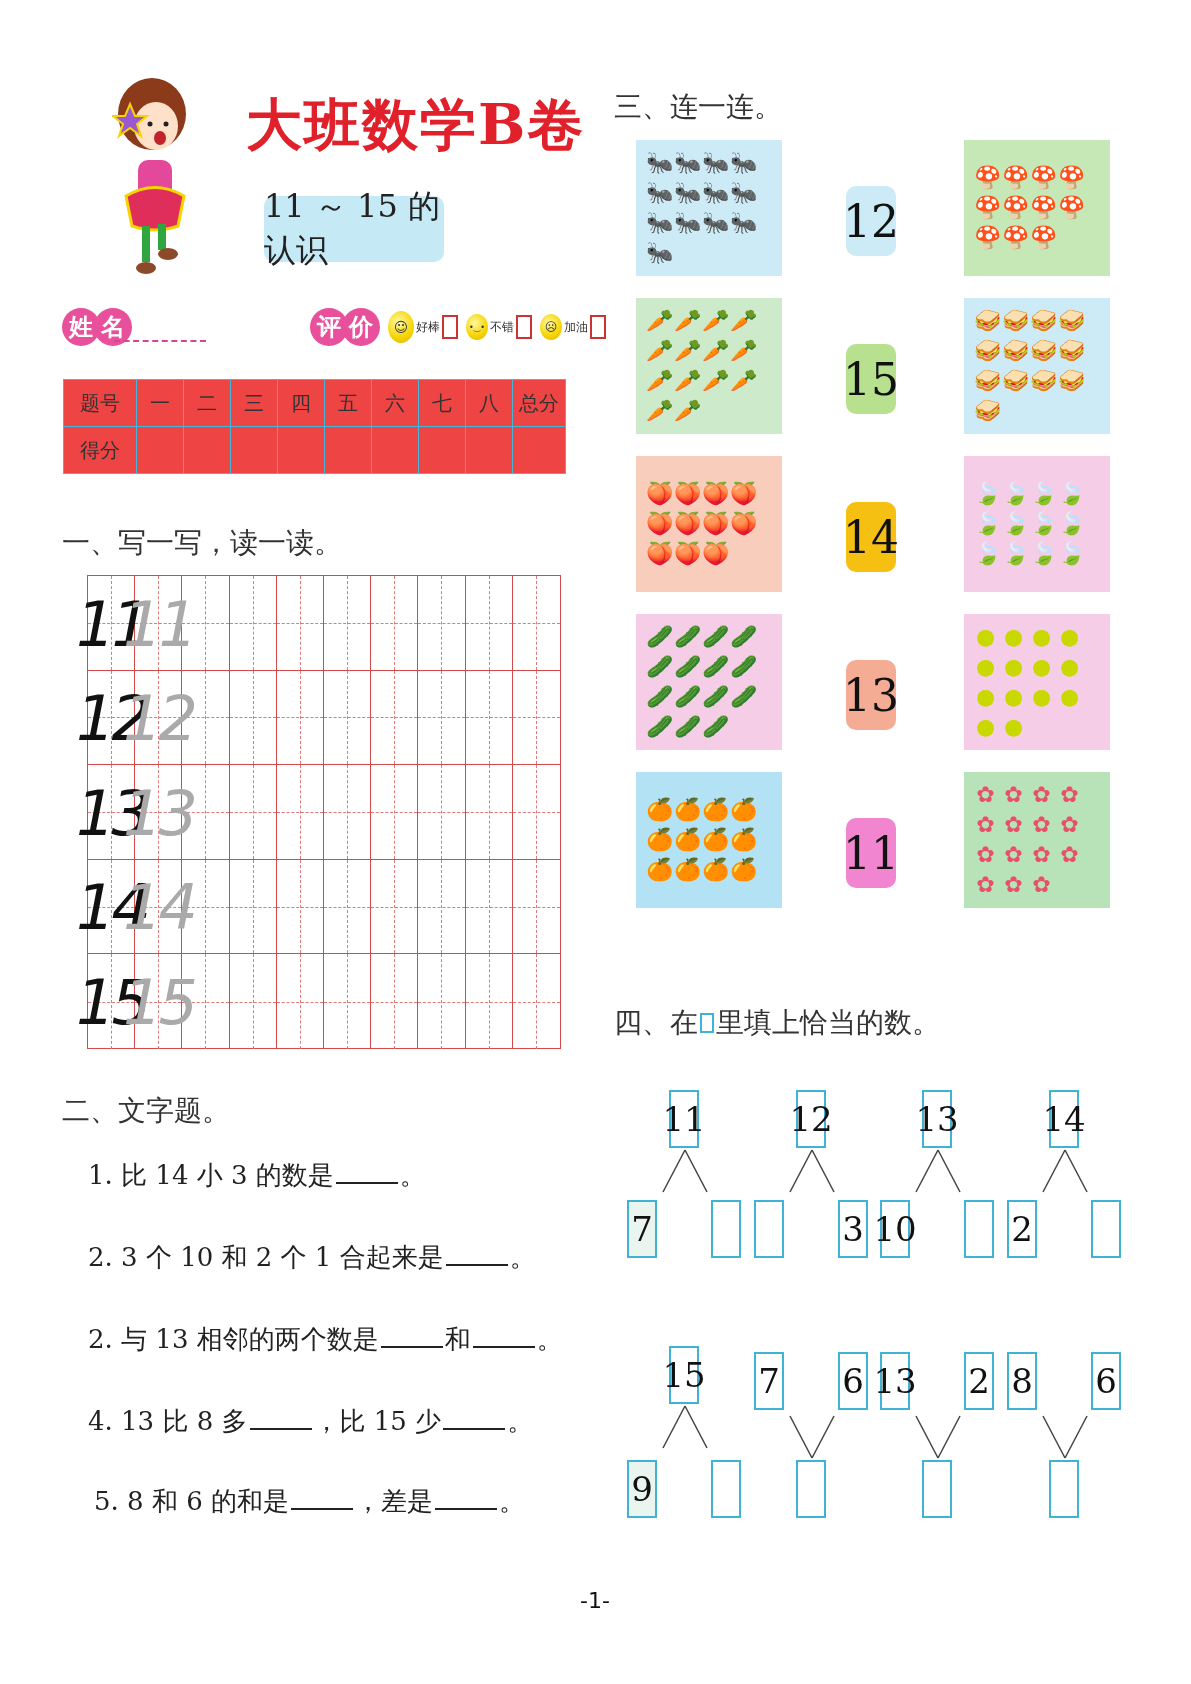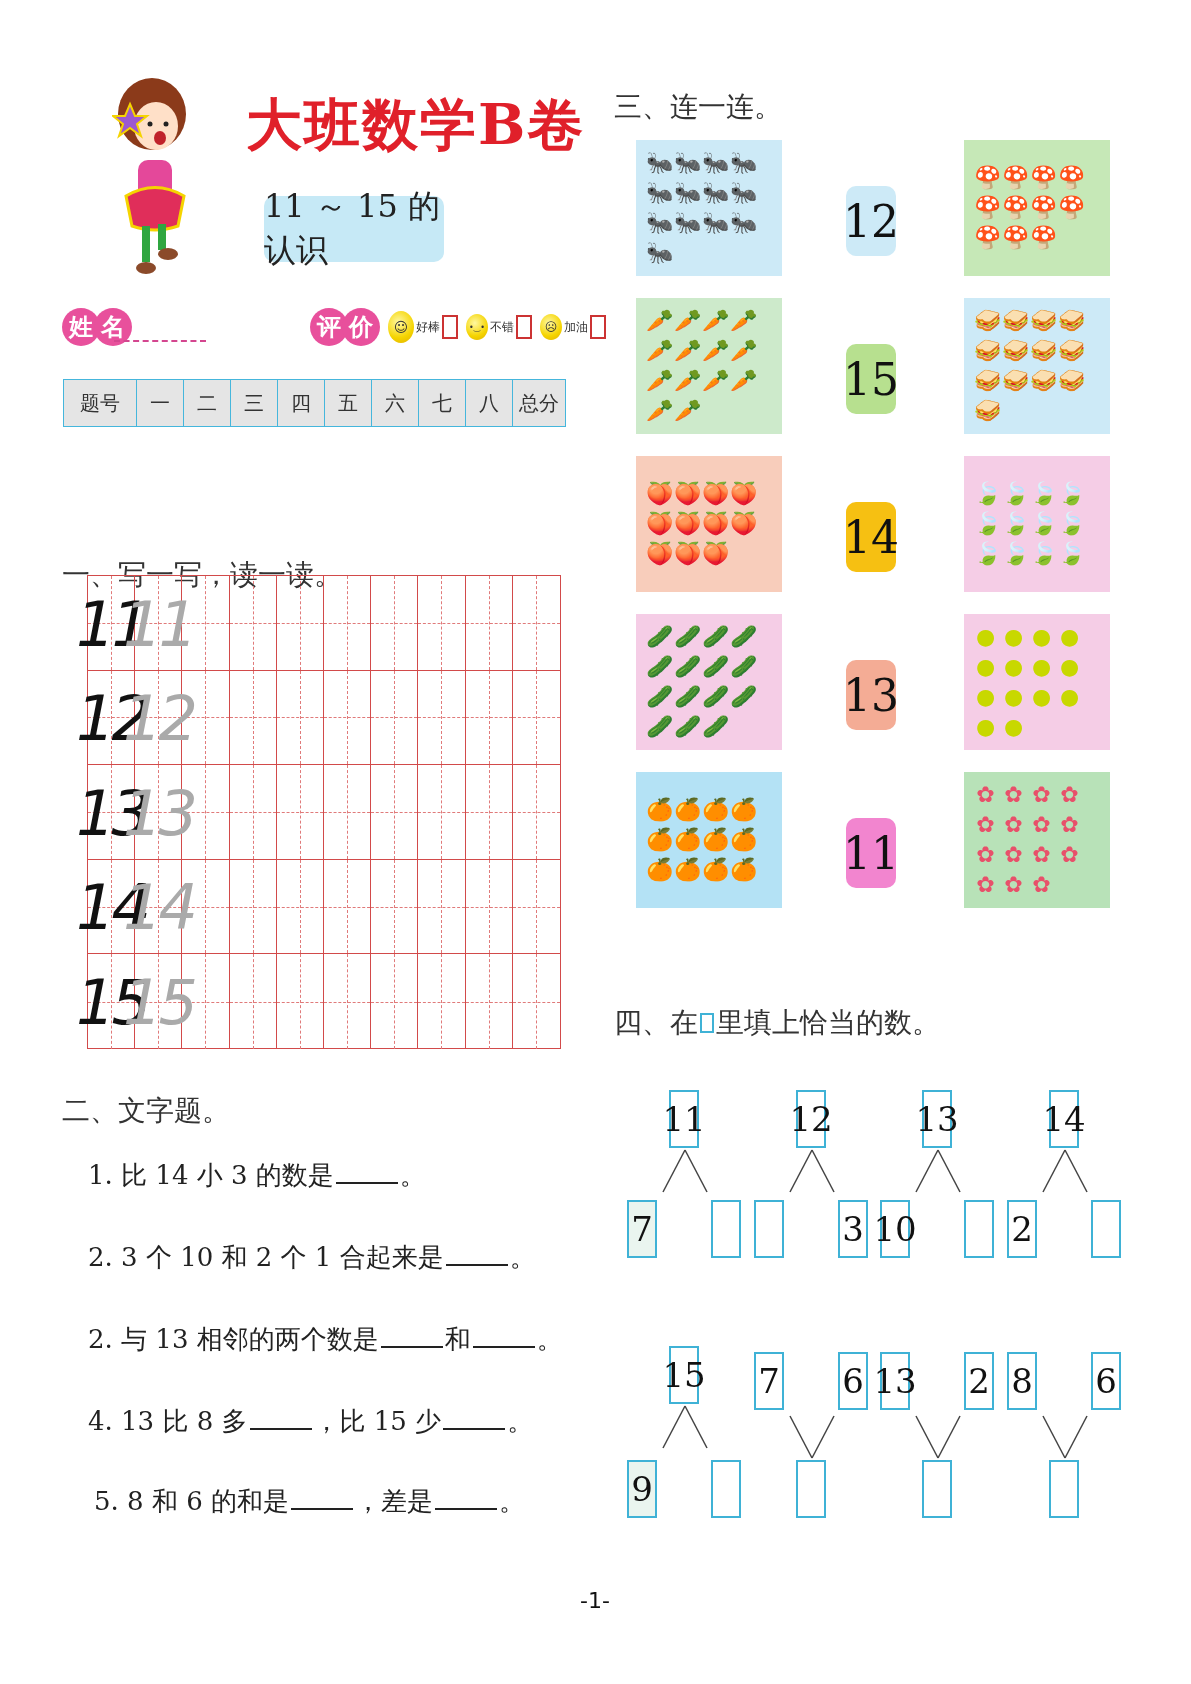--- a/index.html
+++ b/index.html
@@ -24,21 +24,21 @@
   .eval { left: 310px; top: 308px; display: flex; align-items: center; }
   .eval .pink-circ + .pink-circ { margin-left: -6px; }
   .face { width: 22px; height: 26px; border-radius: 50%; background: radial-gradient(circle at 40% 35%, #fff8a0, #f5d400 60%, #e0b000);
           display: inline-flex; align-items: center; justify-content: center; font-size: 12px; color: #333; margin-left: 8px;
           font-family: "DejaVu Sans", sans-serif; }
   .face.big { width: 26px; height: 32px; font-size: 14px; }
   .eval-txt { font-size: 12px; margin-left: 2px; color: #333; }
   .eval-box { width: 16px; height: 24px; border: 2px solid #c33; display: inline-block; margin-left: 2px; }
 
   
-  .score { left: 63px; top: 379px; border-collapse: collapse; background: #e5e5e5; font-family: "DejaVu Sans", sans-serif; }
+  .score { left: 63px; top: 379px; border-collapse: collapse; background: #ef4444; font-family: "DejaVu Sans", sans-serif; }
   .score td { border: 1.5px solid #45b6dc; height: 47px; text-align: center; font-size: 20px; color: #333; width: 47px; }
   .score td.first { width: 73px; }
   .score td.last { width: 53px; }
 
   
   .sec { font-size: 28px; color: #333; }
 
   
   .wgrid { left: 87px; top: 575px; width: 474px; height: 474px; border: 1.5px solid #d24a4a; }
   .wrow { position: absolute; left: 0; width: 100%; height: 94.6px; border-bottom: 1.5px solid #d24a4a; }
@@ -119,24 +119,36 @@
     <td>一</td>
     <td>二</td>
     <td>三</td>
     <td>四</td>
     <td>五</td>
     <td>六</td>
     <td>七</td>
     <td>八</td>
     <td class="last">总分</td>
   </tr>
+  <tr>
+    <td class="first">得分</td>
+    <td></td>
+    <td></td>
+    <td></td>
+    <td></td>
+    <td></td>
+    <td></td>
+    <td></td>
+    <td></td>
+    <td class="last"></td>
+  </tr>
 </tbody>
   </table>
 
-<div class="abs sec" style="left:62px; top:524px;margin-top:32px;">一、写一写，读一读。</div>
+<div class="abs sec" style="left:62px; top:524px;">一、写一写，读一读。</div>
 <div class="abs wgrid" id="wgrid">
     <div class="wrow" style="top: 0px;">
       <div class="wcell" style="left: 0px;"></div>
       <div class="wcell" style="left: 47.2px;"></div>
       <div class="wcell" style="left: 94.4px;"></div>
       <div class="wcell" style="left: 141.6px;"></div>
       <div class="wcell" style="left: 188.8px;"></div>
       <div class="wcell" style="left: 236px;"></div>
       <div class="wcell" style="left: 283.2px;"></div>
       <div class="wcell" style="left: 330.4px;"></div>

